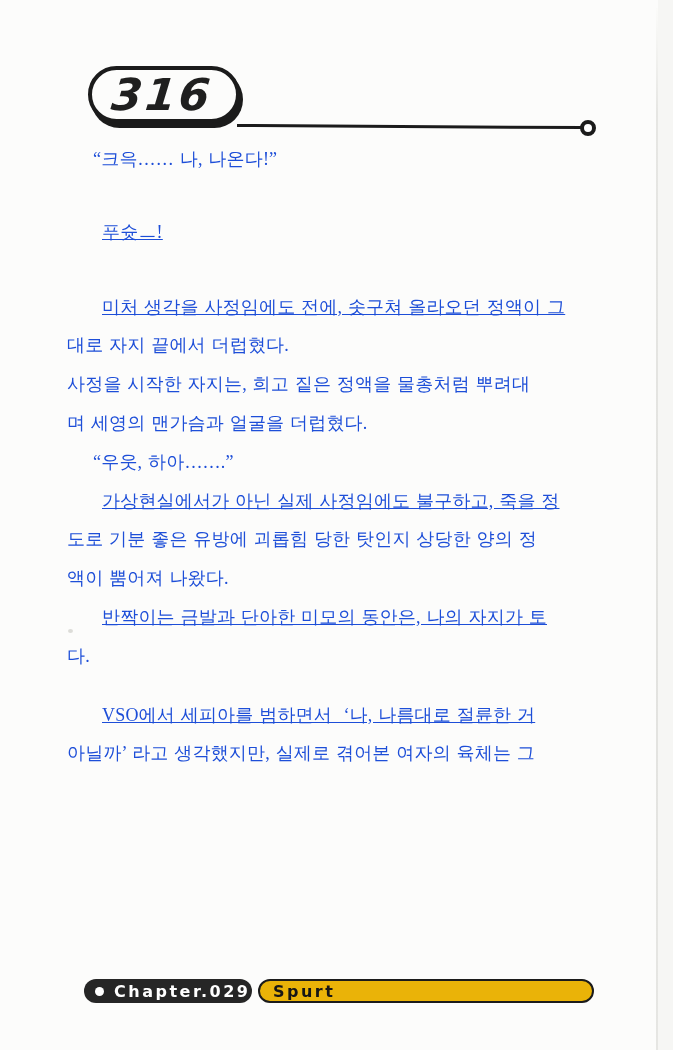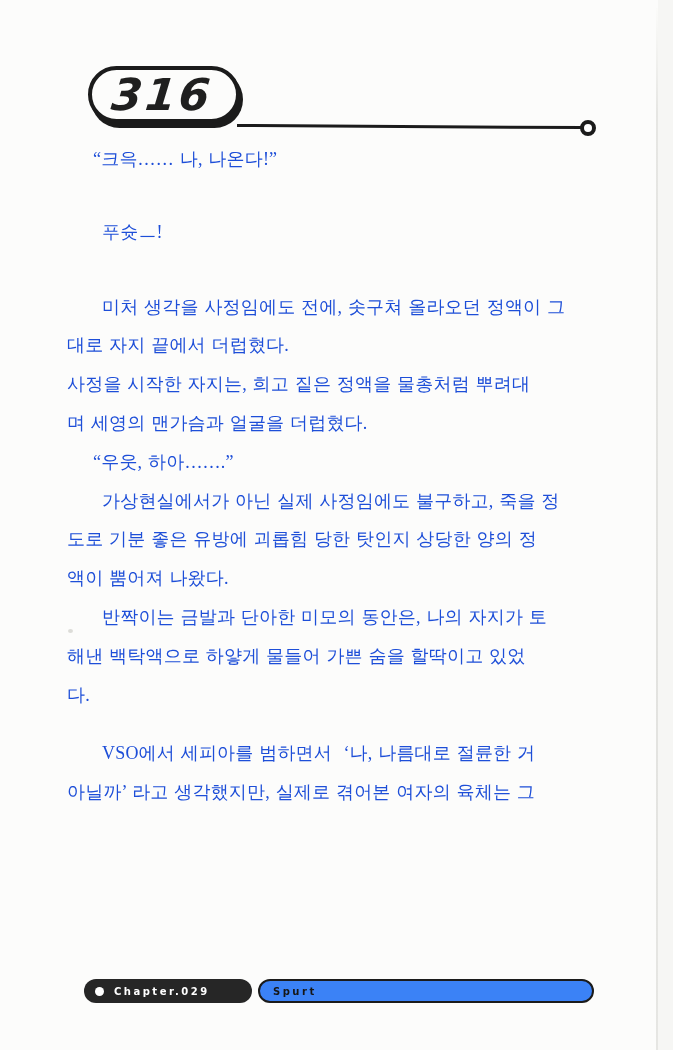--- a/index.html
+++ b/index.html
@@ -34,36 +34,36 @@
     background:#1b1b1b; transform:rotate(0.35deg); transform-origin:left center; }
   .h-ring { position:absolute; left:580px; top:120px; width:16px; height:16px;
     box-sizing:border-box; border:4.5px solid #1b1b1b; border-radius:50%;
     background:#ffffff; }
 
   
   .text { position:absolute; left:67px; top:140px; width:542px; color:#1d4ed8;
     font-size:18px; }
   .line { height:38.8px; line-height:38.8px; white-space:pre;
     letter-spacing:0.2px; word-spacing:1px; }
-  .ind  { padding-left:35px; }
+  .ind  { padding-left:35px;text-decoration:underline; }
   .indq { padding-left:26px; }
   .sp-a { height:34px; } .sp-b { height:36px; } .sp-c { height:20px; }
 
   
   .f-chapter { position:absolute; left:84px; top:979px; width:168px; height:24px;
     background:#262626; border-radius:12px; display:flex; align-items:center;
     box-sizing:border-box; }
   .f-dot { width:9px; height:9px; border-radius:50%; background:#ffffff;
     margin-left:11px; flex:0 0 auto; }
   .f-chapter-label, .f-title-label {
     font-family:"DejaVu Sans","Liberation Sans",sans-serif;
-    font-size:10px; font-weight:bold; letter-spacing:2.5px; padding-top:1px; }
+    font-size:16px; font-weight:bold; letter-spacing:2.5px; padding-top:1px; }
   .f-chapter-label { color:#ffffff; margin-left:10px; }
   .f-title { position:absolute; left:258px; top:979px; width:336px; height:24px;
-    background:#3b82f6; border:2.5px solid #1b1b1b; border-radius:12px;
+    background:#eab308; border:2.5px solid #1b1b1b; border-radius:12px;
     display:flex; align-items:center; box-sizing:border-box; }
   .f-title-label { color:#161616; margin-left:13px; }
 </style>
 </head>
 <body>
 
 <div class="page">
 
   <div class="edge-shade"></div>
   <div class="edge-line"></div>
@@ -82,21 +82,20 @@
     <div class="sp-b"></div>
     <div class="line ind">미처 생각을 사정임에도 전에, 솟구쳐 올라오던 정액이 그</div>
     <div class="line">대로 자지 끝에서 더럽혔다.</div>
     <div class="line">사정을 시작한 자지는, 희고 짙은 정액을 물총처럼 뿌려대</div>
     <div class="line">며 세영의 맨가슴과 얼굴을 더럽혔다.</div>
     <div class="line indq">“우웃, 하아…….”</div>
     <div class="line ind">가상현실에서가 아닌 실제 사정임에도 불구하고, 죽을 정</div>
     <div class="line">도로 기분 좋은 유방에 괴롭힘 당한 탓인지 상당한 양의 정</div>
     <div class="line">액이 뿜어져 나왔다.</div>
     <div class="line ind">반짝이는 금발과 단아한 미모의 동안은, 나의 자지가 토</div>
-    <div class="line">해낸 백탁액으로 하얗게 물들어 가쁜 숨을 할딱이고 있었</div>
     <div class="line">다.</div>
     <div class="sp-c"></div>
     <div class="line ind">VSO에서 세피아를 범하면서  ‘나, 나름대로 절륜한 거</div>
     <div class="line">아닐까’ 라고 생각했지만, 실제로 겪어본 여자의 육체는 그</div>
   </div>
 
   <div class="f-chapter">
     <span class="f-dot"></span>
     <span class="f-chapter-label">Chapter.029</span>
   </div>

